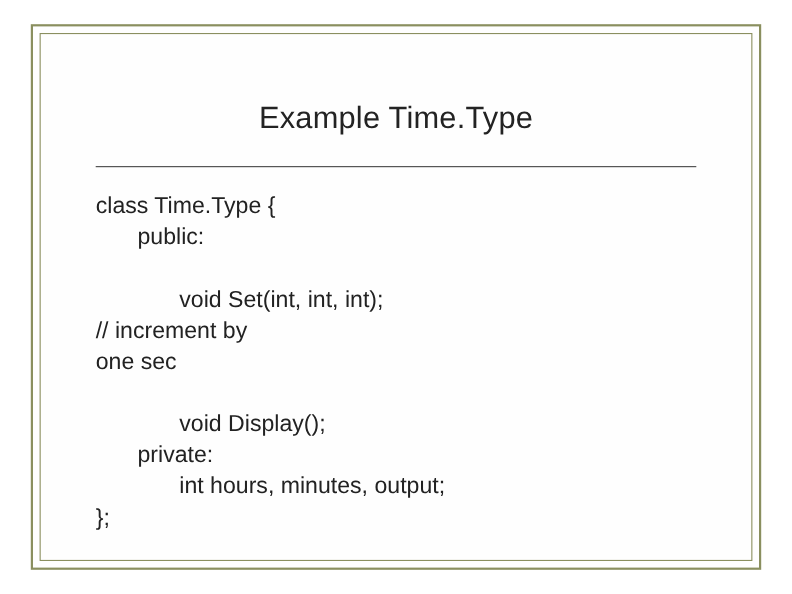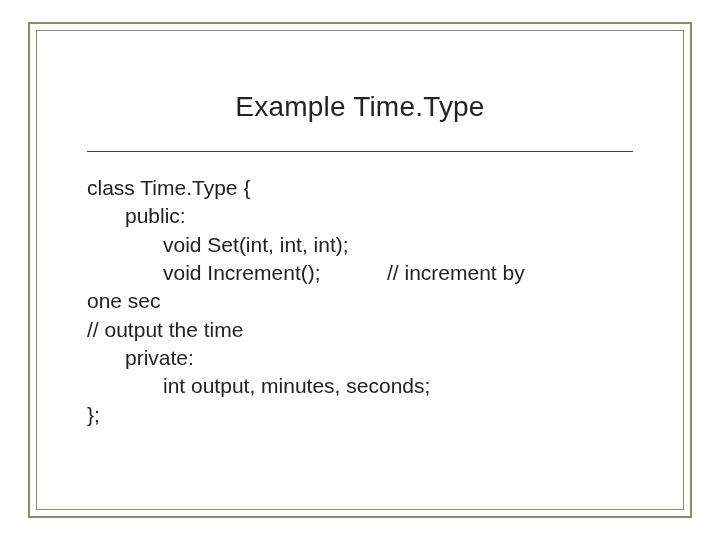--- a/index.html
+++ b/index.html
@@ -45,21 +45,21 @@
     .code-block {
       font-family: Arial, Helvetica, sans-serif;
       font-size: 21px;
       line-height: 1.35;
       color: #222;
     }
     .row {
       display: flex;
       white-space: pre;
     }
-    .c1 { width: 300px; flex: 0 0 300px; }
+    .c1 { width: 300px; flex: 0 0 300px; margin-top: 28px; }
     .c2 { flex: 1; }
     .ind1 { padding-left: 38px; }
     .ind2 { padding-left: 76px; }
   </style>
 </head>
 <body>
 
 <div class="outer">
   <div class="inner">
     <div class="content">
@@ -76,38 +76,37 @@
 
         <div class="row ind1">
           <span>public:</span>
         </div>
 
         <div class="row">
           <span class="c1 ind2">void Set(int, int, int);</span>
         </div>
 
         <div class="row">
-          <span class="c1 ind2">void Increment();</span>
           <span class="c2">// increment by</span>
         </div>
 
         <div class="row">
           <span>one sec</span>
         </div>
 
         <div class="row">
-          <span class="c2">// output the time</span>
+          <span class="c1 ind2">void Display();</span>
         </div>
 
         <div class="row ind1">
           <span>private:</span>
         </div>
 
         <div class="row ind2">
-          <span>int output, minutes, seconds;</span>
+          <span>int hours, minutes, output;</span>
         </div>
 
         <div class="row">
           <span>};</span>
         </div>
 
       </div>
     </div>
   </div>
 </div>

